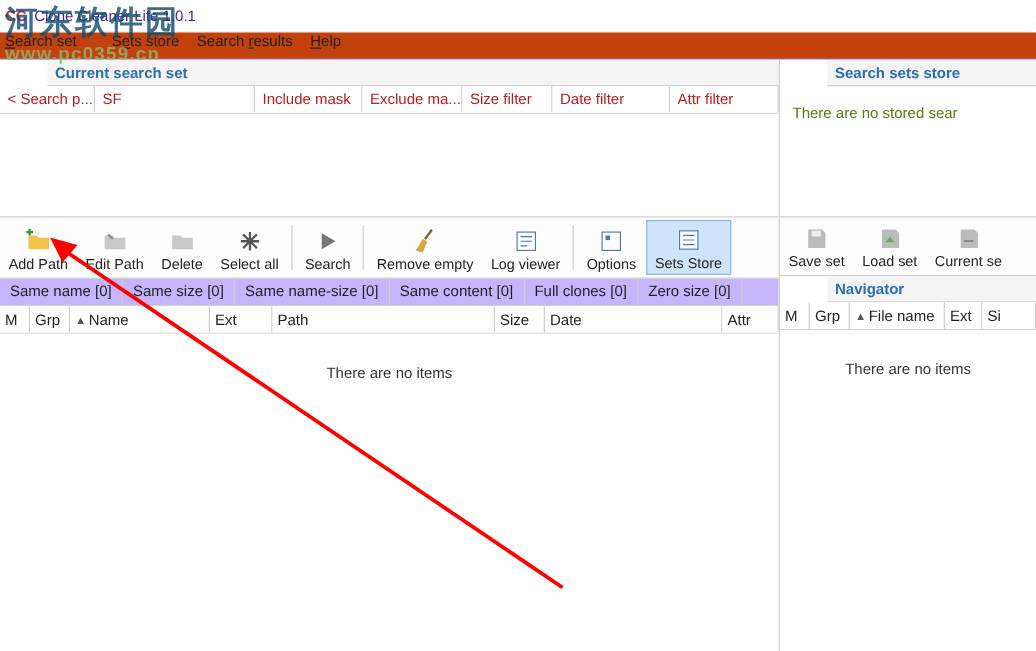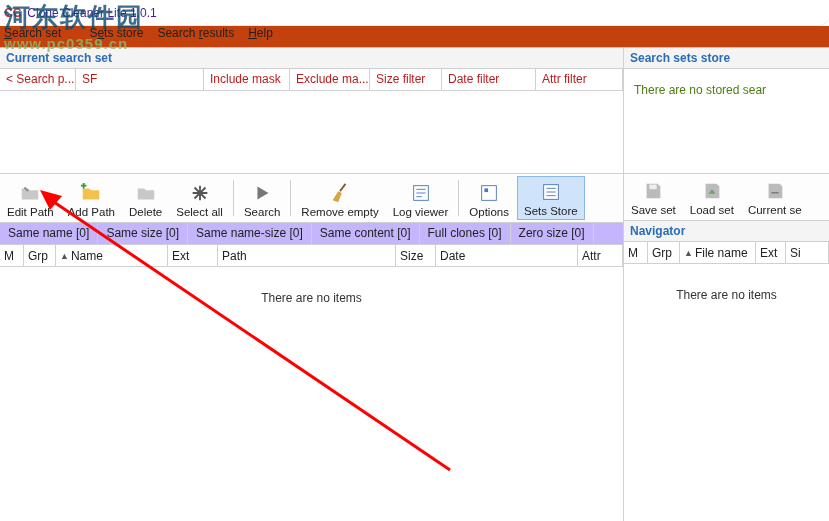--- a/index.html
+++ b/index.html
@@ -6,21 +6,21 @@
 body { background: #fff; width: 829px; height: 521px; overflow: hidden; position: relative; }
 .titlebar { height: 26px; display: flex; align-items: center; padding-left: 4px; border-bottom: 1px solid #e8e8e8; border-radius: 10px; }
 .titlebar .cc { font-weight: bold; color: #d93030; font-size: 12px; margin-right: 6px; }
 .titlebar .ttl { color: #4c1d95; }
 .menubar { height: 22px; display: flex; padding: 0 4px; background: #c2410c; border-bottom: 1px solid #c4b5fd; }
 .menubar span { margin-right: 14px; color: #222; cursor: default; }
 .menubar span u { text-decoration: underline; }
 .flex { display: flex; }
 .leftpane { width: 623px; background: #fff; }
 .rightpane { flex: 1; background: #fff; border-left: 1px solid #d0d0d0; }
-.panel-head { background: #f4f4f4; border-bottom: 1px solid #d0d0d0; padding: 3px 6px; color: #2a6db5; font-weight: bold; }
+.panel-head { background: #f4f4f4; border-bottom: 1px solid #d0d0d0; padding: 3px 6px; color: #2a6db5; font-weight: bold; margin-left: 38px; }
 .col-headers { display: flex; height: 22px; border-bottom: 1px solid #d0d0d0; }
 .col-headers div { border-right: 1px solid #d0d0d0; padding: 3px 6px; color: #b91c1c; background: #fff; white-space: nowrap; overflow: hidden; }
 .blankarea { height: 82px; }
 .toolbar { display: flex; align-items: flex-end; border-top: 1px solid #d0d0d0; border-bottom: 1px solid #d0d0d0; padding: 2px 0; background: #fdfdfd; }
 .tbtn { display: flex; flex-direction: column; align-items: center; justify-content: flex-end; padding: 4px 6px 2px; margin: 0 1px; cursor: default; min-width: 44px; }
 .tbtn.sel { background: #cfe4fa; border: 1px solid #8ab8e6; }
 .tbtn .lbl { color: #222; font-size: 11.5px; margin-top: 2px; white-space: nowrap; }
 .tbtn svg { width: 22px; height: 22px; }
 .tsep { width: 1px; background: #d0d0d0; height: 36px; align-self: center; margin: 0 3px; }
 .tabbar { display: flex; height: 22px; border-bottom: 1px solid #d0d0d0; background: #c4b5fd; }
@@ -61,31 +61,31 @@
       <div style="width:80px">Exclude ma...</div>
       <div style="width:72px">Size filter</div>
       <div style="width:94px">Date filter</div>
       <div style="flex:1">Attr filter</div>
     </div>
     <div class="blankarea"></div>
 
     <div class="toolbar">
       <div class="tbtn">
         <svg viewBox="0 0 24 24">
+            <path fill="#f2c14e" d="M3 7h7l2 2h9v10H3z"></path>
+            <path fill="#2a9d3a" d="M3 3h4v2H5v2H3V5H1V3h2V1h2v2z"></path>
+          </svg>
+        <span class="lbl">Add Path</span>
+      </div>
+      <div class="tbtn">
+        <svg viewBox="0 0 24 24">
             <path fill="#c8c8c8" d="M3 7h7l2 2h9v10H3z"></path>
             <path stroke="#888" stroke-width="2" d="M6 6l4 4"></path>
           </svg>
         <span class="lbl">Edit Path</span>
-      </div>
-      <div class="tbtn">
-        <svg viewBox="0 0 24 24">
-            <path fill="#f2c14e" d="M3 7h7l2 2h9v10H3z"></path>
-            <path fill="#2a9d3a" d="M3 3h4v2H5v2H3V5H1V3h2V1h2v2z"></path>
-          </svg>
-        <span class="lbl">Add Path</span>
       </div>
       <div class="tbtn">
         <svg viewBox="0 0 24 24">
             <path fill="#c8c8c8" d="M3 7h7l2 2h9v10H3z"></path>
           </svg>
         <span class="lbl">Delete</span>
       </div>
       <div class="tbtn">
         <svg viewBox="0 0 24 24">
             <path stroke="#555" stroke-width="2" d="M12 4v16M4 12h16M6 6l12 12M18 6L6 18"></path>

